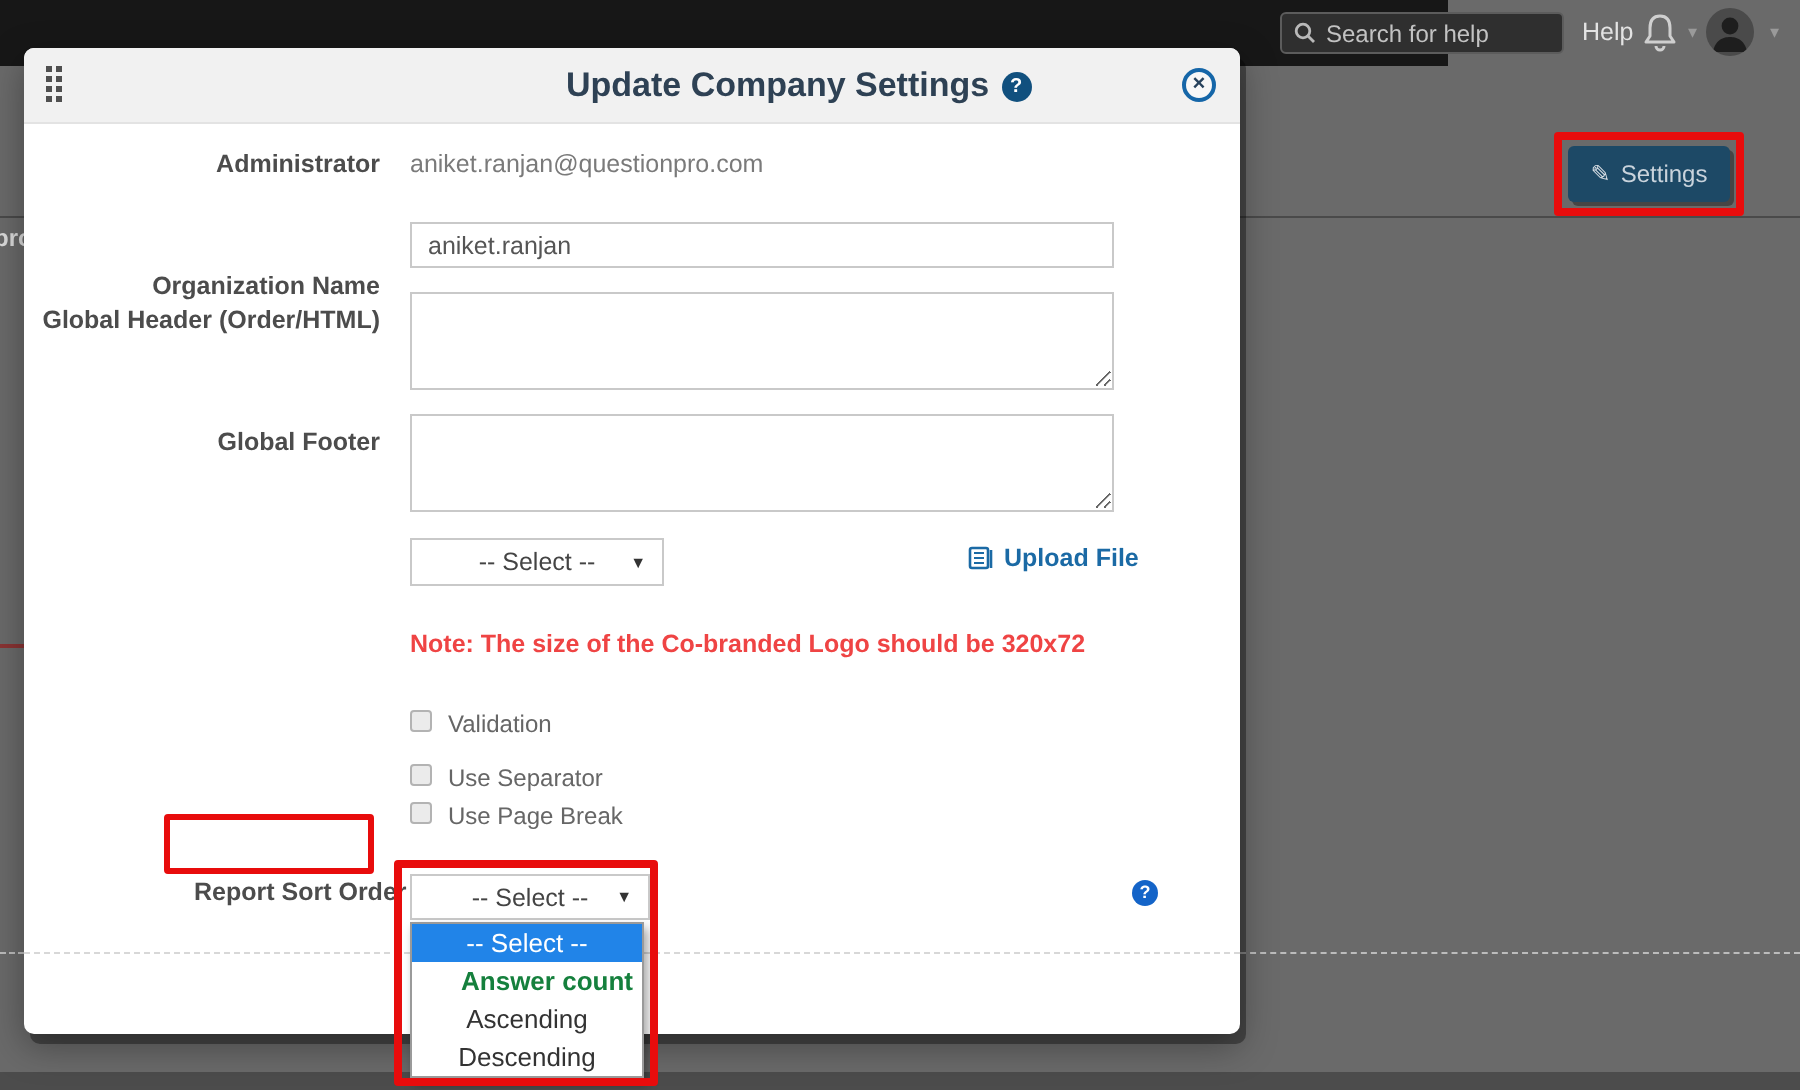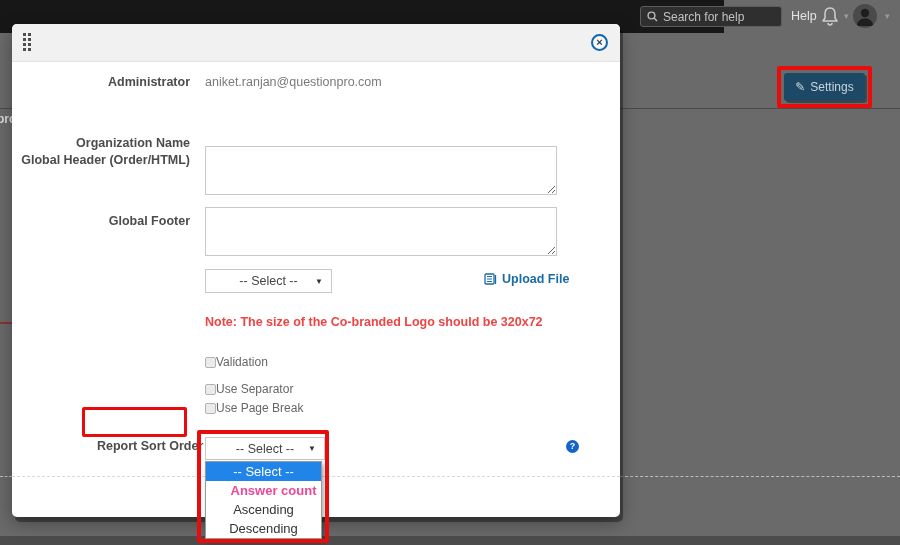--- a/index.html
+++ b/index.html
@@ -62,35 +62,35 @@
   .txt-input { position:absolute; left:193px; width:352px; height:23px; border:1px solid #c9c9c9;
     font-size:12.5px; color:#555; padding:0 8px; font-family:"Liberation Sans", sans-serif; outline:none; }
   .txt-area { position:absolute; left:193px; width:352px; height:49px; border:1px solid #c9c9c9;
     font-size:12.5px; color:#555; padding:4px 8px; font-family:"Liberation Sans", sans-serif; outline:none; resize:both; }
   .sel { position:absolute; background:#fff; border:1px solid #c9c9c9; font-size:12.5px; color:#444;
     display:flex; align-items:center; justify-content:center; cursor:pointer; }
   .sel .arrow { position:absolute; right:8px; font-size:8px; color:#333; }
   .upload-link { position:absolute; left:472px; top:248px; color:#1b6aa5; font-size:12.5px; font-weight:bold;
     display:flex; align-items:center; gap:5px; cursor:pointer;justify-content:center; }
   .note { position:absolute; left:193px; top:291px; color:#ef4444; font-size:12.5px; font-weight:bold; }
-  .cb-row { position:absolute; left:193px; display:flex; align-items:center; cursor:pointer; }
+  .cb-row { position:absolute; left:193px; display:flex; align-items:flex-start; gap:8px; cursor:pointer; }
   .cb-box { width:11px; height:11px; background:#ebebeb; border:1px solid #b3b3b3; border-radius:2px; }
   .cb-row span.cb-lbl { font-size:12px; color:#666; }
   .report-label { position:absolute; left:85px; top:410px; width:99px; height:24px; text-align:center;
     line-height:24px; font-weight:bold; color:#4c4c4c; font-size:12.5px; white-space:nowrap; }
   .help-circle-sm { position:absolute; left:554px; top:416px; width:13px; height:13px; border-radius:50%;
     background:#1464c8; color:#fff; font-size:9px; font-weight:bold; text-align:center; line-height:13px; cursor:pointer; }
   .modal-dashed { position:absolute; left:0; top:452px; width:608px; border-top:1px dashed #d8d8d8; }
 
   
   .dropdown-list { position:absolute; left:205px; top:461px; width:117px; background:#fff;
     border:1px solid #9a9a9a; box-shadow:2px 3px 5px rgba(0,0,0,0.35); z-index:40; }
   .dropdown-list .opt { height:19px; line-height:19px; text-align:center; font-size:13px; color:#333; cursor:pointer; }
   .dropdown-list .opt.sel-hl { background:#2184e8; color:#fff; }
-  .dropdown-list .opt.grp { font-weight:bold; color:#ec4899;padding-left:20px; }
+  .dropdown-list .opt.grp { font-weight:bold; color:#15803d;padding-left:20px; }
 </style>
 </head>
 <body>
 
 <div class="screen">
 
   <div class="logo-fragment">pro</div>
   <div class="bg-line" style="left:0;top:108px;width:12px;"></div>
   <div class="bg-line" style="left:620px;top:108px;width:280px;"></div>
   <div class="red-bg-line"></div>
@@ -133,27 +133,31 @@
       <div class="drag-handle">
         <i></i>
           <i></i>
           <i></i>
           <i></i>
           <i></i>
           <i></i>
           <i></i>
           <i></i>
       </div>
+      <div class="modal-title">
+        <span>Update Company Settings</span><span class="help-circle">?</span>
+      </div>
       <div class="close-btn">×</div>
     </div>
 
     <div class="lbl" style="top:51px;">Administrator</div>
     <div class="value-text" style="top:51px;">aniket.ranjan@questionpro.com</div>
 
     <div class="lbl" style="top:93px;margin-top:19px;">Organization Name</div>
+    <input class="txt-input" style="top: 87px;" type="text" value="aniket.ranjan">
 
     <div class="lbl" style="top:129px;">Global Header (Order/HTML)</div>
     <textarea class="txt-area" style="top: 122px;"></textarea>
 
     <div class="lbl" style="top:190px;">Global Footer</div>
     <textarea class="txt-area" style="top: 183px;"></textarea>
 
     <div class="sel" style="left:193px;top:245px;width:127px;height:24px;">
       <span>-- Select --</span>
       <span class="arrow">▼</span>

